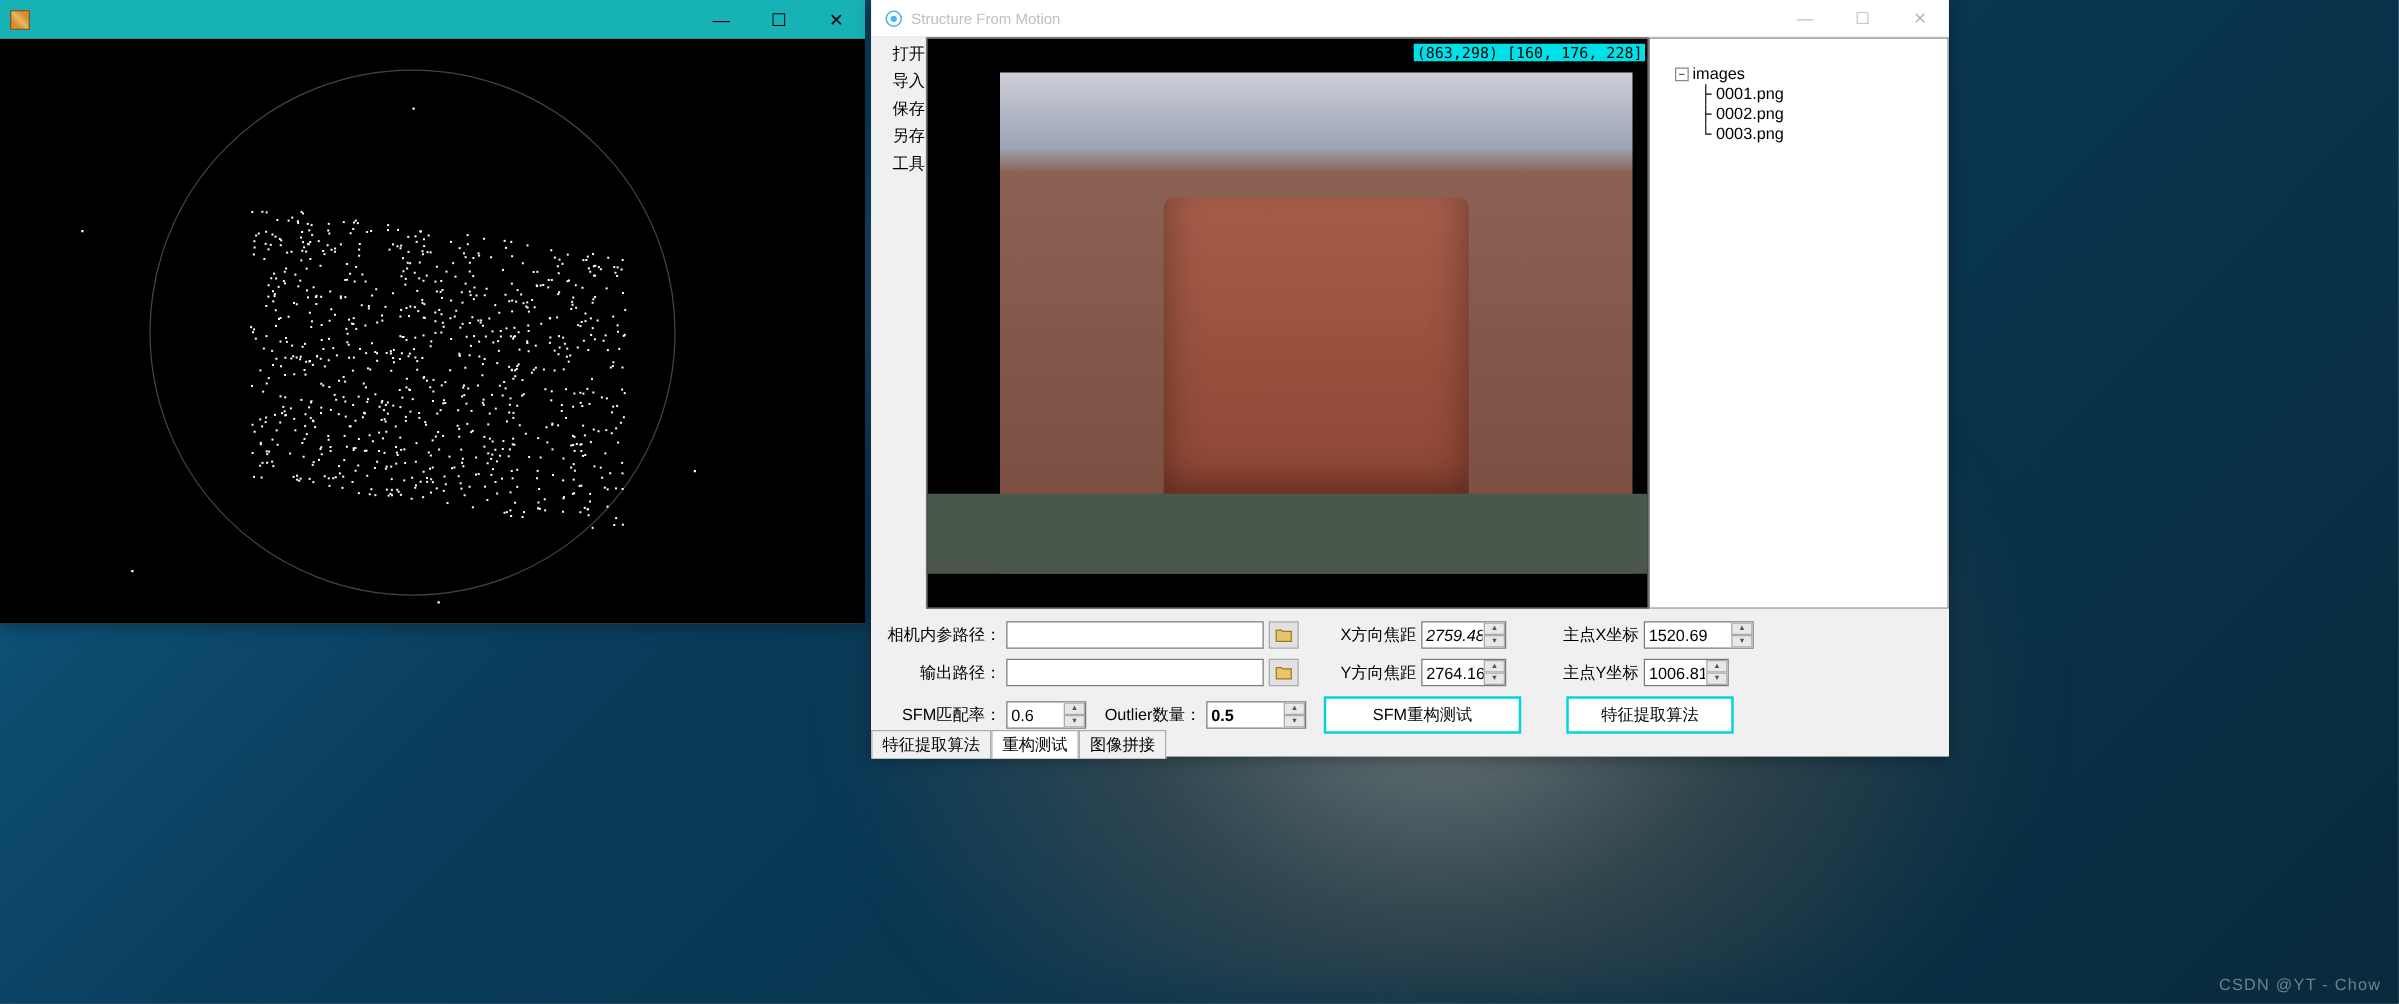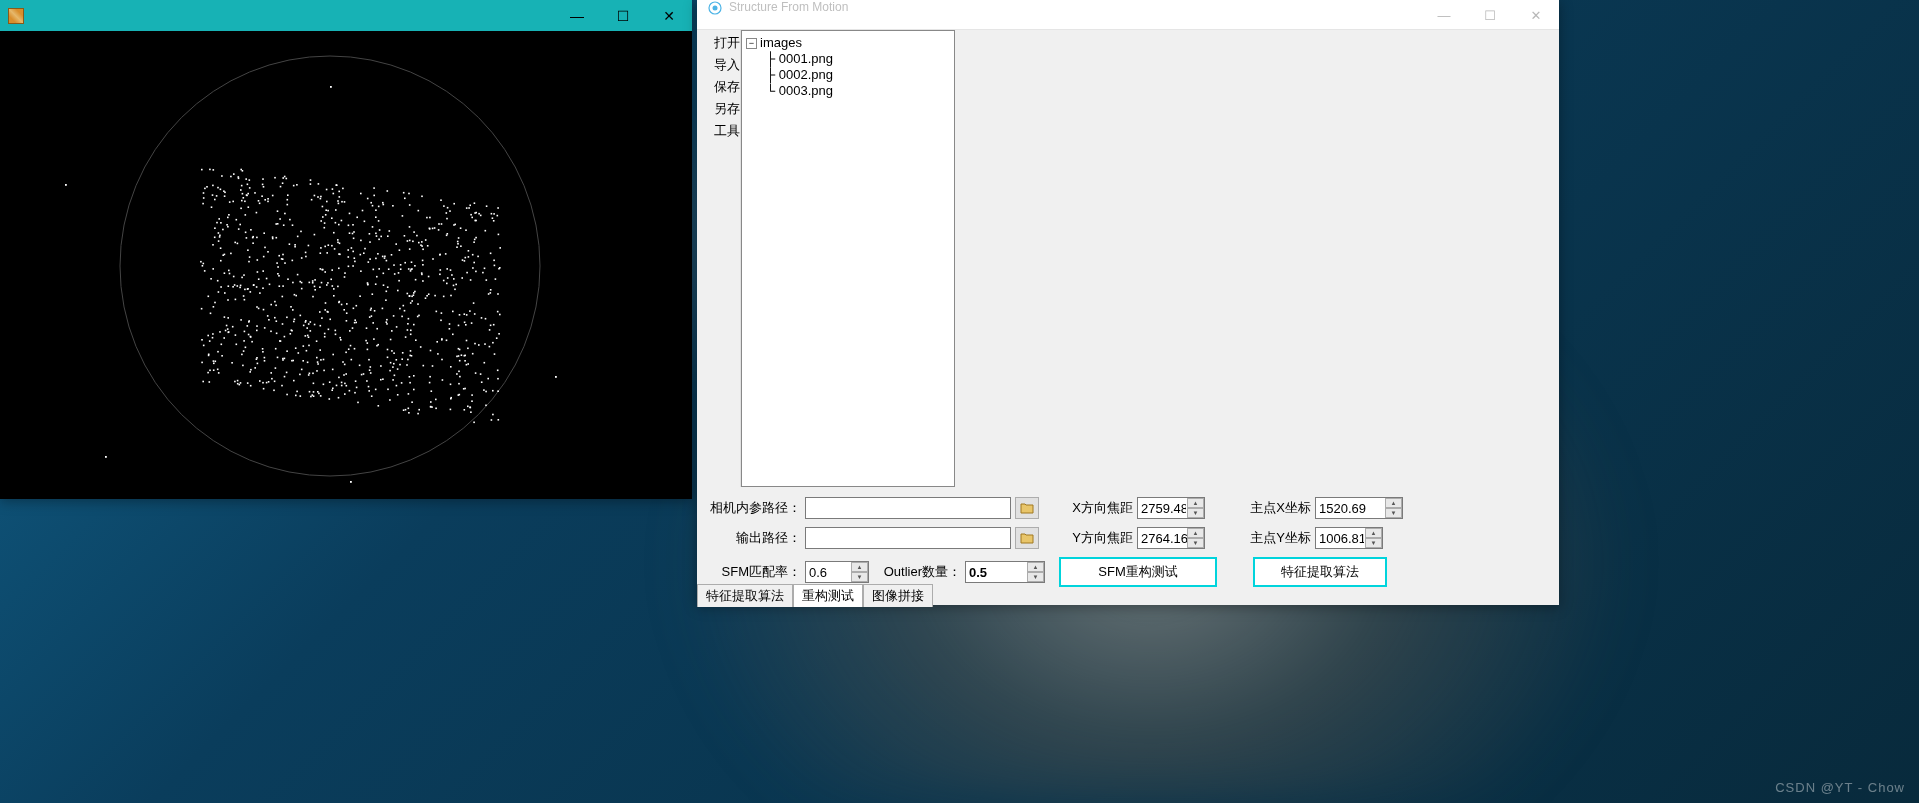--- a/index.html
+++ b/index.html
@@ -15,30 +15,30 @@
 
 .win-left{left:0;top:0;width:692px;height:499px}
 .win-left .titlebar{height:31px;background:#17b2b5;display:flex;align-items:center}
 .win-left .tb-icon{width:16px;height:16px;margin-left:8px;background:linear-gradient(45deg,#d98e2c 25%,#e6b86b 50%,#d98e2c 75%);border:1px solid #8a5a18}
 .win-left .tb-space{flex:1}
 .win-left .tb-btn{width:46px;height:31px;display:flex;align-items:center;justify-content:center;color:#000;font-size:14px}
 .win-left .viewer{flex:1;background:#000;position:relative;overflow:hidden}
 
 
 .win-right{left:697px;top:0;width:862px;height:605px}
-.win-right .titlebar{height:30px;background:#fff;border-bottom:1px solid #e5e5e5;display:flex;align-items:flex-start}
+.win-right .titlebar{height:30px;background:#fff;border-bottom:1px solid #e5e5e5;display:flex;align-items:center}
 .win-right .app-icon{width:16px;height:16px;margin:0 6px 0 10px}
 .win-right .title-text{color:#bfbfbf;font-size:12px;flex:1}
 .win-right .tb-btn{width:46px;height:30px;display:flex;align-items:center;justify-content:center;color:#b8b8b8;font-size:13px}
 .win-right .body{flex:1;display:flex;flex-direction:column;background:#f0f0f0}
 .upper{flex:1;display:flex;min-height:0}
 .side-menu{width:44px;background:#f0f0f0;border-right:1px solid #e0e0e0;padding-top:2px}
 .side-menu div{font-size:13px;color:#000;text-align:right;padding:2px 0;cursor:default}
 .img-area{flex:1;background:#000;position:relative;overflow:hidden;border:1px solid #888;margin:0}
-.tree{width:214px;background:#fff;border:1px solid #888;margin:0;font-family:SimSun,monospace;font-size:13px;padding:4px;overflow:auto}
+.tree{width:240px;background:#fff;border:1px solid #888;margin:0;font-family:SimSun,monospace;font-size:13px;padding:20px;overflow:auto}
 .tree-node{white-space:nowrap;color:#000;line-height:16px}
 .tree-child{padding-left:20px}
 .tree-toggle{display:inline-block;width:11px;height:11px;border:1px solid #888;text-align:center;line-height:9px;font-size:9px;margin-right:3px;vertical-align:middle;background:#fff}
 
 
 .params{background:#f0f0f0;padding:10px 8px;font-size:13px}
 .params .row{display:flex;align-items:center;margin-bottom:8px}
 .lbl{text-align:right;min-width:88px;color:#000;padding-right:4px}
 .tbox{height:22px;border:1px solid #7a7a7a;background:#fff;padding:0 3px;font-size:13px}
 .folder-btn{width:24px;height:22px;border:1px solid #adadad;background:#e1e1e1;margin-left:4px;display:flex;align-items:center;justify-content:center}
@@ -1003,39 +1003,44 @@
   </div>
   <div class="body">
     <div class="upper">
       <div class="side-menu">
         <div>打开</div>
         <div>导入</div>
         <div>保存</div>
         <div>另存</div>
         <div>工具</div>
       </div>
+      <div class="img-area">
+        <div class="bldg"></div>
+        <div class="ground"></div>
+        <div class="coord-badge">(863,298) [160, 176, 228]</div>
+      </div>
       <div class="tree">
         <div class="tree-node"><span class="tree-toggle">−</span><span>images</span></div>
         <div class="tree-node tree-child">├ <span>0001.png</span></div>
         <div class="tree-node tree-child">├ <span>0002.png</span></div>
         <div class="tree-node tree-child">└ <span>0003.png</span></div>
       </div>
     </div>
 
     <div class="params">
       <div class="row">
         <span class="lbl" style="min-width:100px">相机内参路径：</span>
         <input class="tbox" style="width: 206px;" value="">
         <button class="folder-btn">
             <svg width="14" height="12" viewBox="0 0 14 12">
               <path d="M1 2h4l1 1h7v8H1z" fill="#e8c56a" stroke="#a07820"></path>
             </svg>
           </button>
         <span class="lbl" style="min-width:80px;margin-left:18px">X方向焦距</span>
-        <span class="spin-wrap"><input class="tbox" style="width: 68px; padding-right: 18px;" value="2759.48"><span class="spin">
+        <span class="spin-wrap"><input class="tbox" style="width: 68px; padding-right: 18px; font-style: italic;" value="2759.48"><span class="spin">
               <div>▲</div>
               <div>▼</div>
             </span></span>
         <span class="lbl" style="min-width:80px;margin-left:30px">主点X坐标</span>
         <span class="spin-wrap"><input class="tbox" style="width: 88px; padding-right: 18px;" value="1520.69"><span class="spin">
               <div>▲</div>
               <div>▼</div>
             </span></span>
       </div>
       <div class="row">

